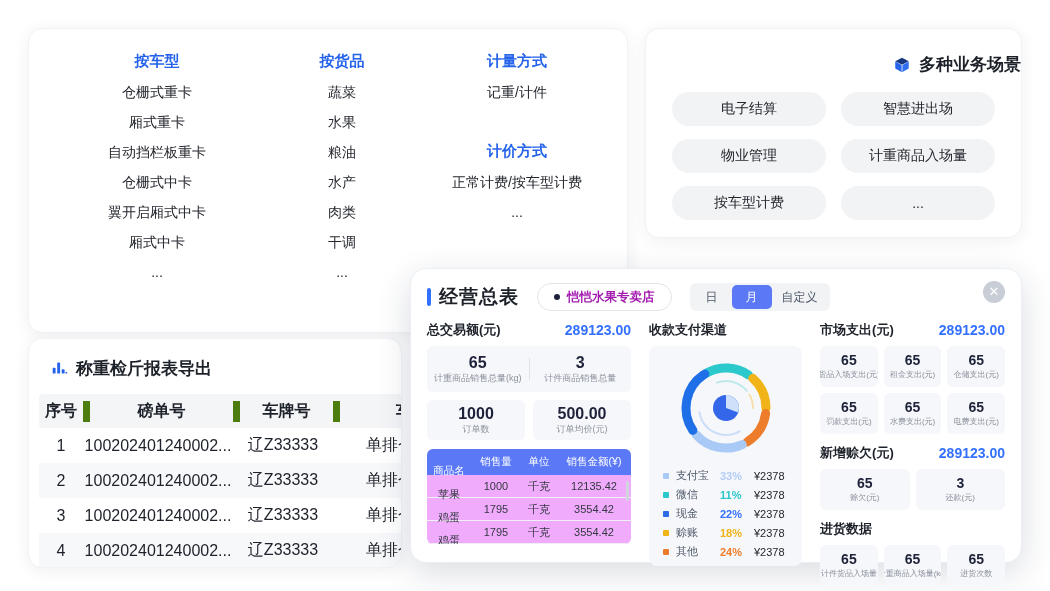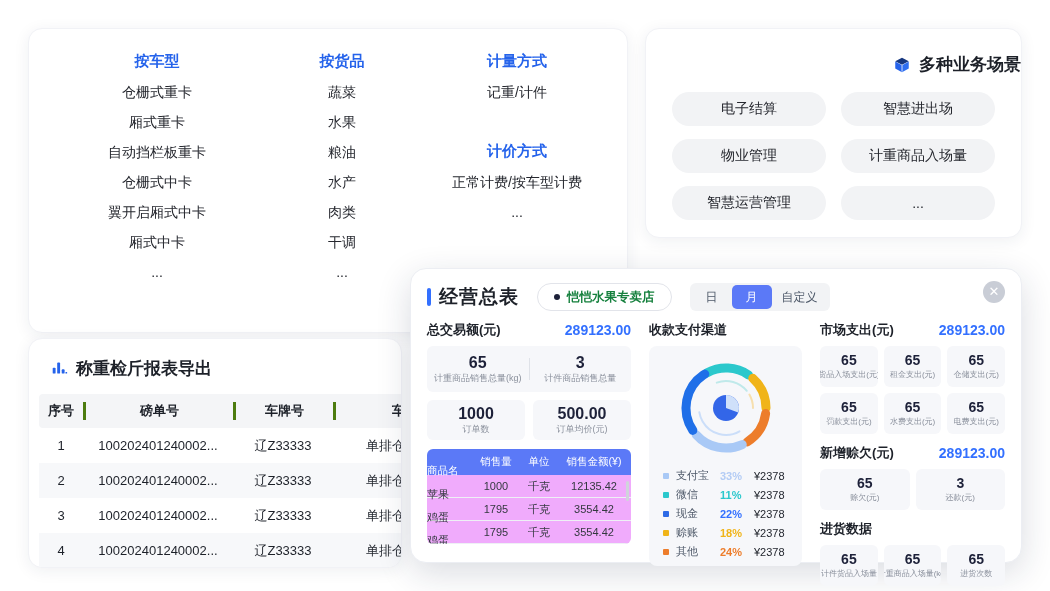--- a/index.html
+++ b/index.html
@@ -34,40 +34,40 @@
   #panel-scen { left:645px; top:28px; width:377px; height:210px; }
   .scen-title-row { display:flex; align-items:center; justify-content:flex-end; gap:8px; padding-top:24px; }
   .scen-grid { display:grid; grid-template-columns:1fr 1fr; gap:13px 15px; margin:16px 26px 0 26px; }
   .scen-btn {
     height:34px; border:none; border-radius:17px; background:#f2f3f5;
     font-family:inherit; font-size:14px; font-weight:500; color:#25272e;
     display:flex; align-items:center; justify-content:center; cursor:pointer;
   }
   
   #panel-report { left:28px; top:338px; width:374px; height:230px; overflow:hidden; }
-  .rep-table { margin:14px 0 0 10px; width:520px; font-size:13px; }
+  .rep-table { margin:14px 0 0 10px; width:520px; font-size:16px; }
   .rep-head { display:flex; align-items:center; height:34px; background:#f4f5f7; border-radius:4px; font-weight:bold; }
   .rep-row  { display:flex; align-items:center; height:35px; }
   .rep-row.alt { background:#f7f8fa; }
   .rc1 { width:44px;  text-align:center; }
   .rc2 { width:150px; text-align:center; }
   .rc3 { width:100px; text-align:center; }
   .rc4 { width:220px; text-align:left; padding-left:33px; }
   .rep-head .rc4 { padding-left:56px; }
-  .rep-head .rc2, .rep-head .rc3, .rep-head .rc4 { border-left:3px solid #4d7c0f;font-family:Liberation Serif, serif; }
+  .rep-head .rc2, .rep-head .rc3, .rep-head .rc4 { border-left:7px solid #4d7c0f;font-family:Liberation Serif, serif; }
   
   #overlay { left:410px; top:268px; width:612px; height:295px; z-index:10;
     border:1px solid #eceef3; box-shadow:0 10px 34px rgba(25,35,70,.16); border-radius:16px; }
   .ov-header { position:relative; display:flex; align-items:center; padding:14px 16px 0 16px; height:42px; }
   .ov-bar { width:4px; height:18px; background:#3370ff; border-radius:2px; margin-right:8px; }
   .ov-title { font-size:19px; font-weight:bold; letter-spacing:1px; }
   .store-pill { display:flex; align-items:center; gap:7px; margin-left:18px;
     border:1px solid #e2e4ea; border-radius:15px; height:28px; padding:0 16px; cursor:pointer; background:#fff; }
   .store-dot { width:6px; height:6px; border-radius:50%; background:#1d2139; }
-  .store-name { font-size:12.5px; font-weight:bold; color:#15803d; }
+  .store-name { font-size:12.5px; font-weight:bold; color:#a21caf; }
   .tabs { display:flex; align-items:center; background:#f2f3f5; border-radius:6px; padding:2px; margin-left:18px; height:28px; }
   .tab { min-width:40px; padding:0 10px; height:24px; display:flex; align-items:center; justify-content:center;
     font-size:12px; color:#4e5969; border-radius:5px; cursor:pointer; }
   .tab.active { background:#5b79f7; color:#fff; }
   .ov-close { position:absolute; right:16px; top:12px; width:22px; height:22px; border-radius:50%;
     background:#c9cdd6; color:#fff; font-size:13px; line-height:22px; text-align:center; cursor:pointer; }
   .ov-body { display:flex; gap:18px; padding:6px 16px 0 16px; }
   .col-left { width:204px; }
   .col-mid { width:154px; }
   .col-right { width:186px; }
@@ -80,21 +80,21 @@
   .statbox1 .divider { width:1px; height:22px; background:#dfe2e8; }
   .num { font-size:16px; font-weight:bold; color:#1d2139; line-height:18px; }
   .lbl { font-size:9px; color:#8a909c; line-height:13px; white-space:nowrap; }
   .statrow { display:flex; gap:8px; margin-top:8px; }
   .statrow .statbox { flex:1; height:40px; flex-direction:column; justify-content:center; }
   
   .ptable { margin-top:9px; font-size:11px; border-radius:6px; overflow:hidden; position:relative; }
   .pt-head { display:flex; align-items:center; height:26px; background:#5b79f7; color:#fff; font-size:10.5px; }
   .pt-row { display:flex; align-items:center; height:23px; background:#f0abfc; border-bottom:1px solid #eef0f5; color:#33383f; }
   .pt-row:last-child { border-bottom:none; }
-  .pc1 { width:44px; text-align:left;margin-top:17px; } .pc2 { width:50px; text-align:center; }
+  .pc1 { width:44px; text-align:center;margin-top:17px; } .pc2 { width:50px; text-align:center; }
   .pc3 { width:36px; text-align:center; } .pc4 { width:74px; text-align:center; }
   .pt-scrollbar { position:absolute; right:2px; top:32px; width:3px; height:20px; background:#d0d4db; border-radius:2px; cursor:grab; }
   
   .chart-card { background:#f6f7fa; border-radius:8px; margin-top:5px; height:220px; padding-top:4px; }
   .donut { display:block; margin:2px auto 0 auto; }
   .legend { padding:2px 10px 0 14px; }
   .lg-row { display:flex; align-items:center; height:19px; }
   .lg-sw { width:6px; height:6px; border-radius:1px; margin-right:7px; }
   .lg-name { width:44px; font-size:11px; color:#4e5969; }
   .lg-pct { width:34px; font-size:11px; font-weight:bold; }
@@ -159,21 +159,21 @@
           <path fill="#fff" d="M11.4 11.7h1.2V21h-1.2z" opacity=".85"></path>
         </svg>
     </span>
     <h2 class="panel-title">多种业务场景</h2>
   </div>
   <div class="scen-grid">
     <button class="scen-btn">电子结算</button>
     <button class="scen-btn">智慧进出场</button>
     <button class="scen-btn">物业管理</button>
     <button class="scen-btn">计重商品入场量</button>
-    <button class="scen-btn">智慧运营管理</button>
+    <button class="scen-btn">按车型计费</button>
     <button class="scen-btn">...</button>
   </div>
 </section>
 
 <section class="card" id="panel-report">
   <div class="panel-title-row" style="padding:18px 22px 0 22px;">
     <span class="icon">
       <svg width="17" height="17" viewBox="0 0 20 20">
           <rect x="2" y="9" width="3.4" height="7" rx="1" fill="#2563eb"></rect>
           <rect x="7.3" y="3" width="3.4" height="13" rx="1" fill="#2563eb"></rect>

